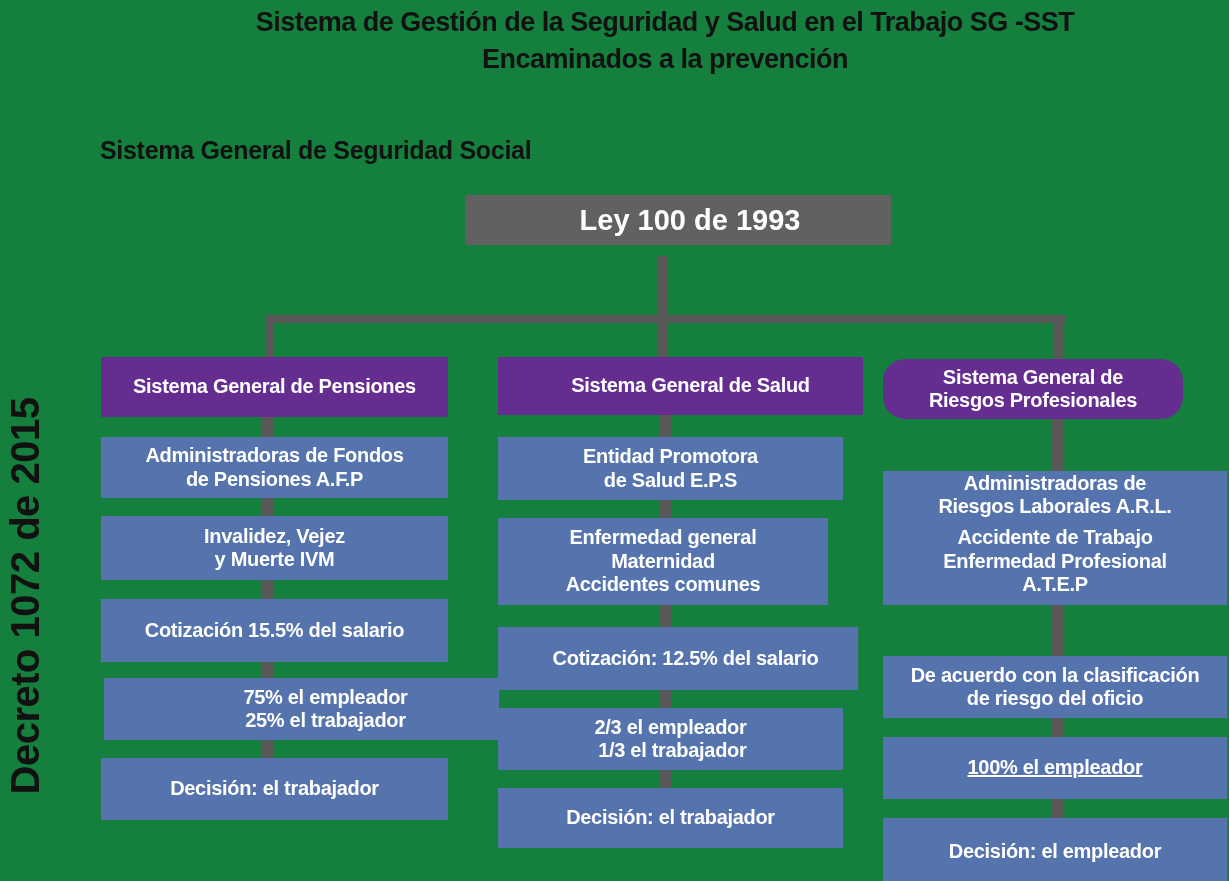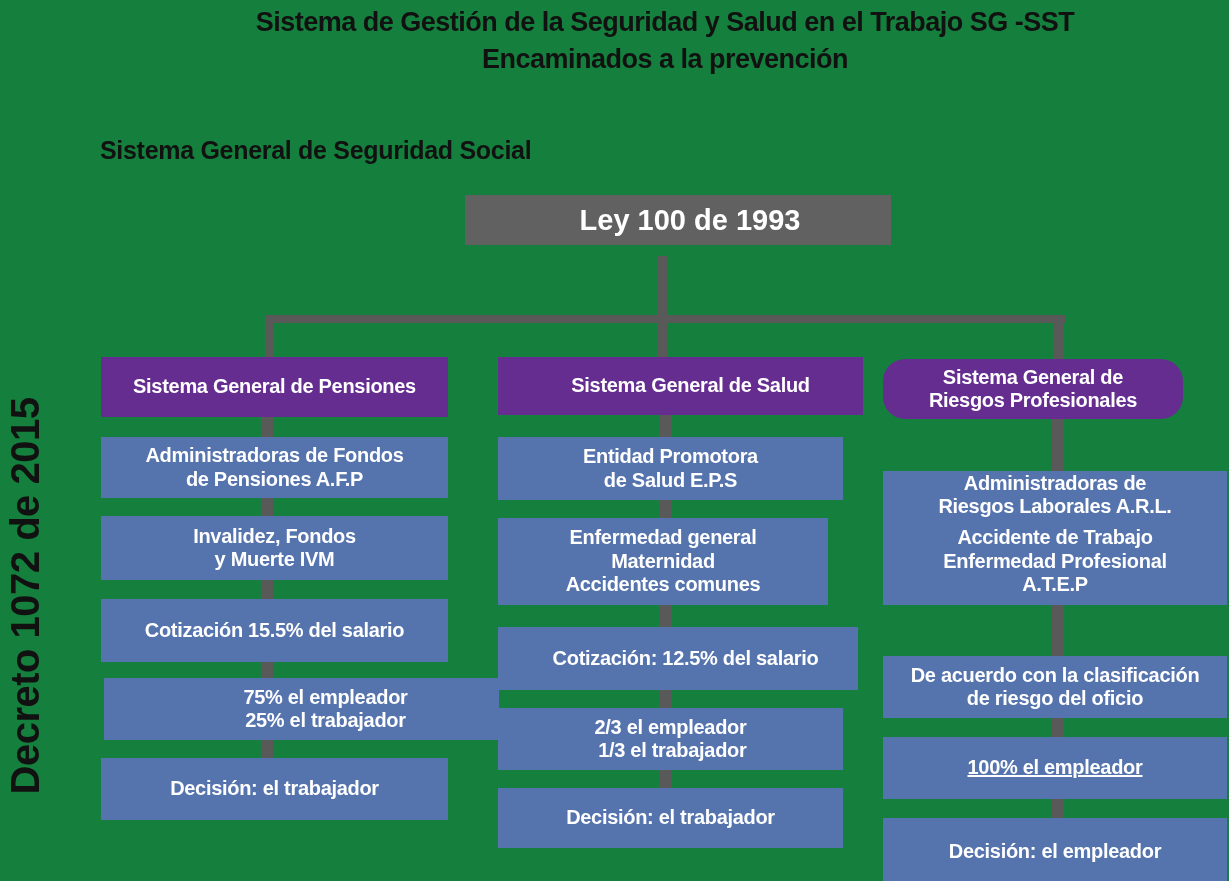--- a/index.html
+++ b/index.html
@@ -109,21 +109,21 @@
   <div class="line" style="left:265px; top:315px; width:9px; height:45px;"></div>
   <div class="line" style="left:1054px; top:315px; width:9px; height:47px;"></div>
 
   <div class="line" style="left:261px; top:390px; width:12px; height:378px;"></div>
   <div class="line" style="left:659px; top:390px; width:12px; height:408px;"></div>
   <div class="line" style="left:1052px; top:390px; width:12px; height:438px;"></div>
 
   <div class="box purple" style="left:101px; top:357px; width:347px; height:60px;">Sistema General de Pensiones</div>
   <div class="box blue" style="left:101px; top:437px; width:347px; height:61px;">Administradoras de Fondos
 de Pensiones A.F.P</div>
-  <div class="box blue" style="left:101px; top:516px; width:347px; height:64px;">Invalidez, Fondos
+  <div class="box blue" style="left:101px; top:516px; width:347px; height:64px;">Invalidez, Vejez
 y Muerte IVM</div>
   <div class="box blue" style="left:101px; top:599px; width:347px; height:63px;">Cotización 15.5% del salario</div>
   <div class="box blue" style="left:104px; top:678px; width:347px; height:62px;padding-left:48px;">75% el empleador
 25% el trabajador</div>
   <div class="box blue" style="left:101px; top:758px; width:347px; height:62px;">Decisión: el trabajador</div>
 
   <div class="box purple" style="left:498px; top:357px; width:345px; height:58px;padding-left:20px;">Sistema General de Salud</div>
   <div class="box blue" style="left:498px; top:437px; width:345px; height:63px;">Entidad Promotora
 de Salud E.P.S</div>
   <div class="box blue" style="left:498px; top:518px; width:330px; height:87px;">Enfermedad general

